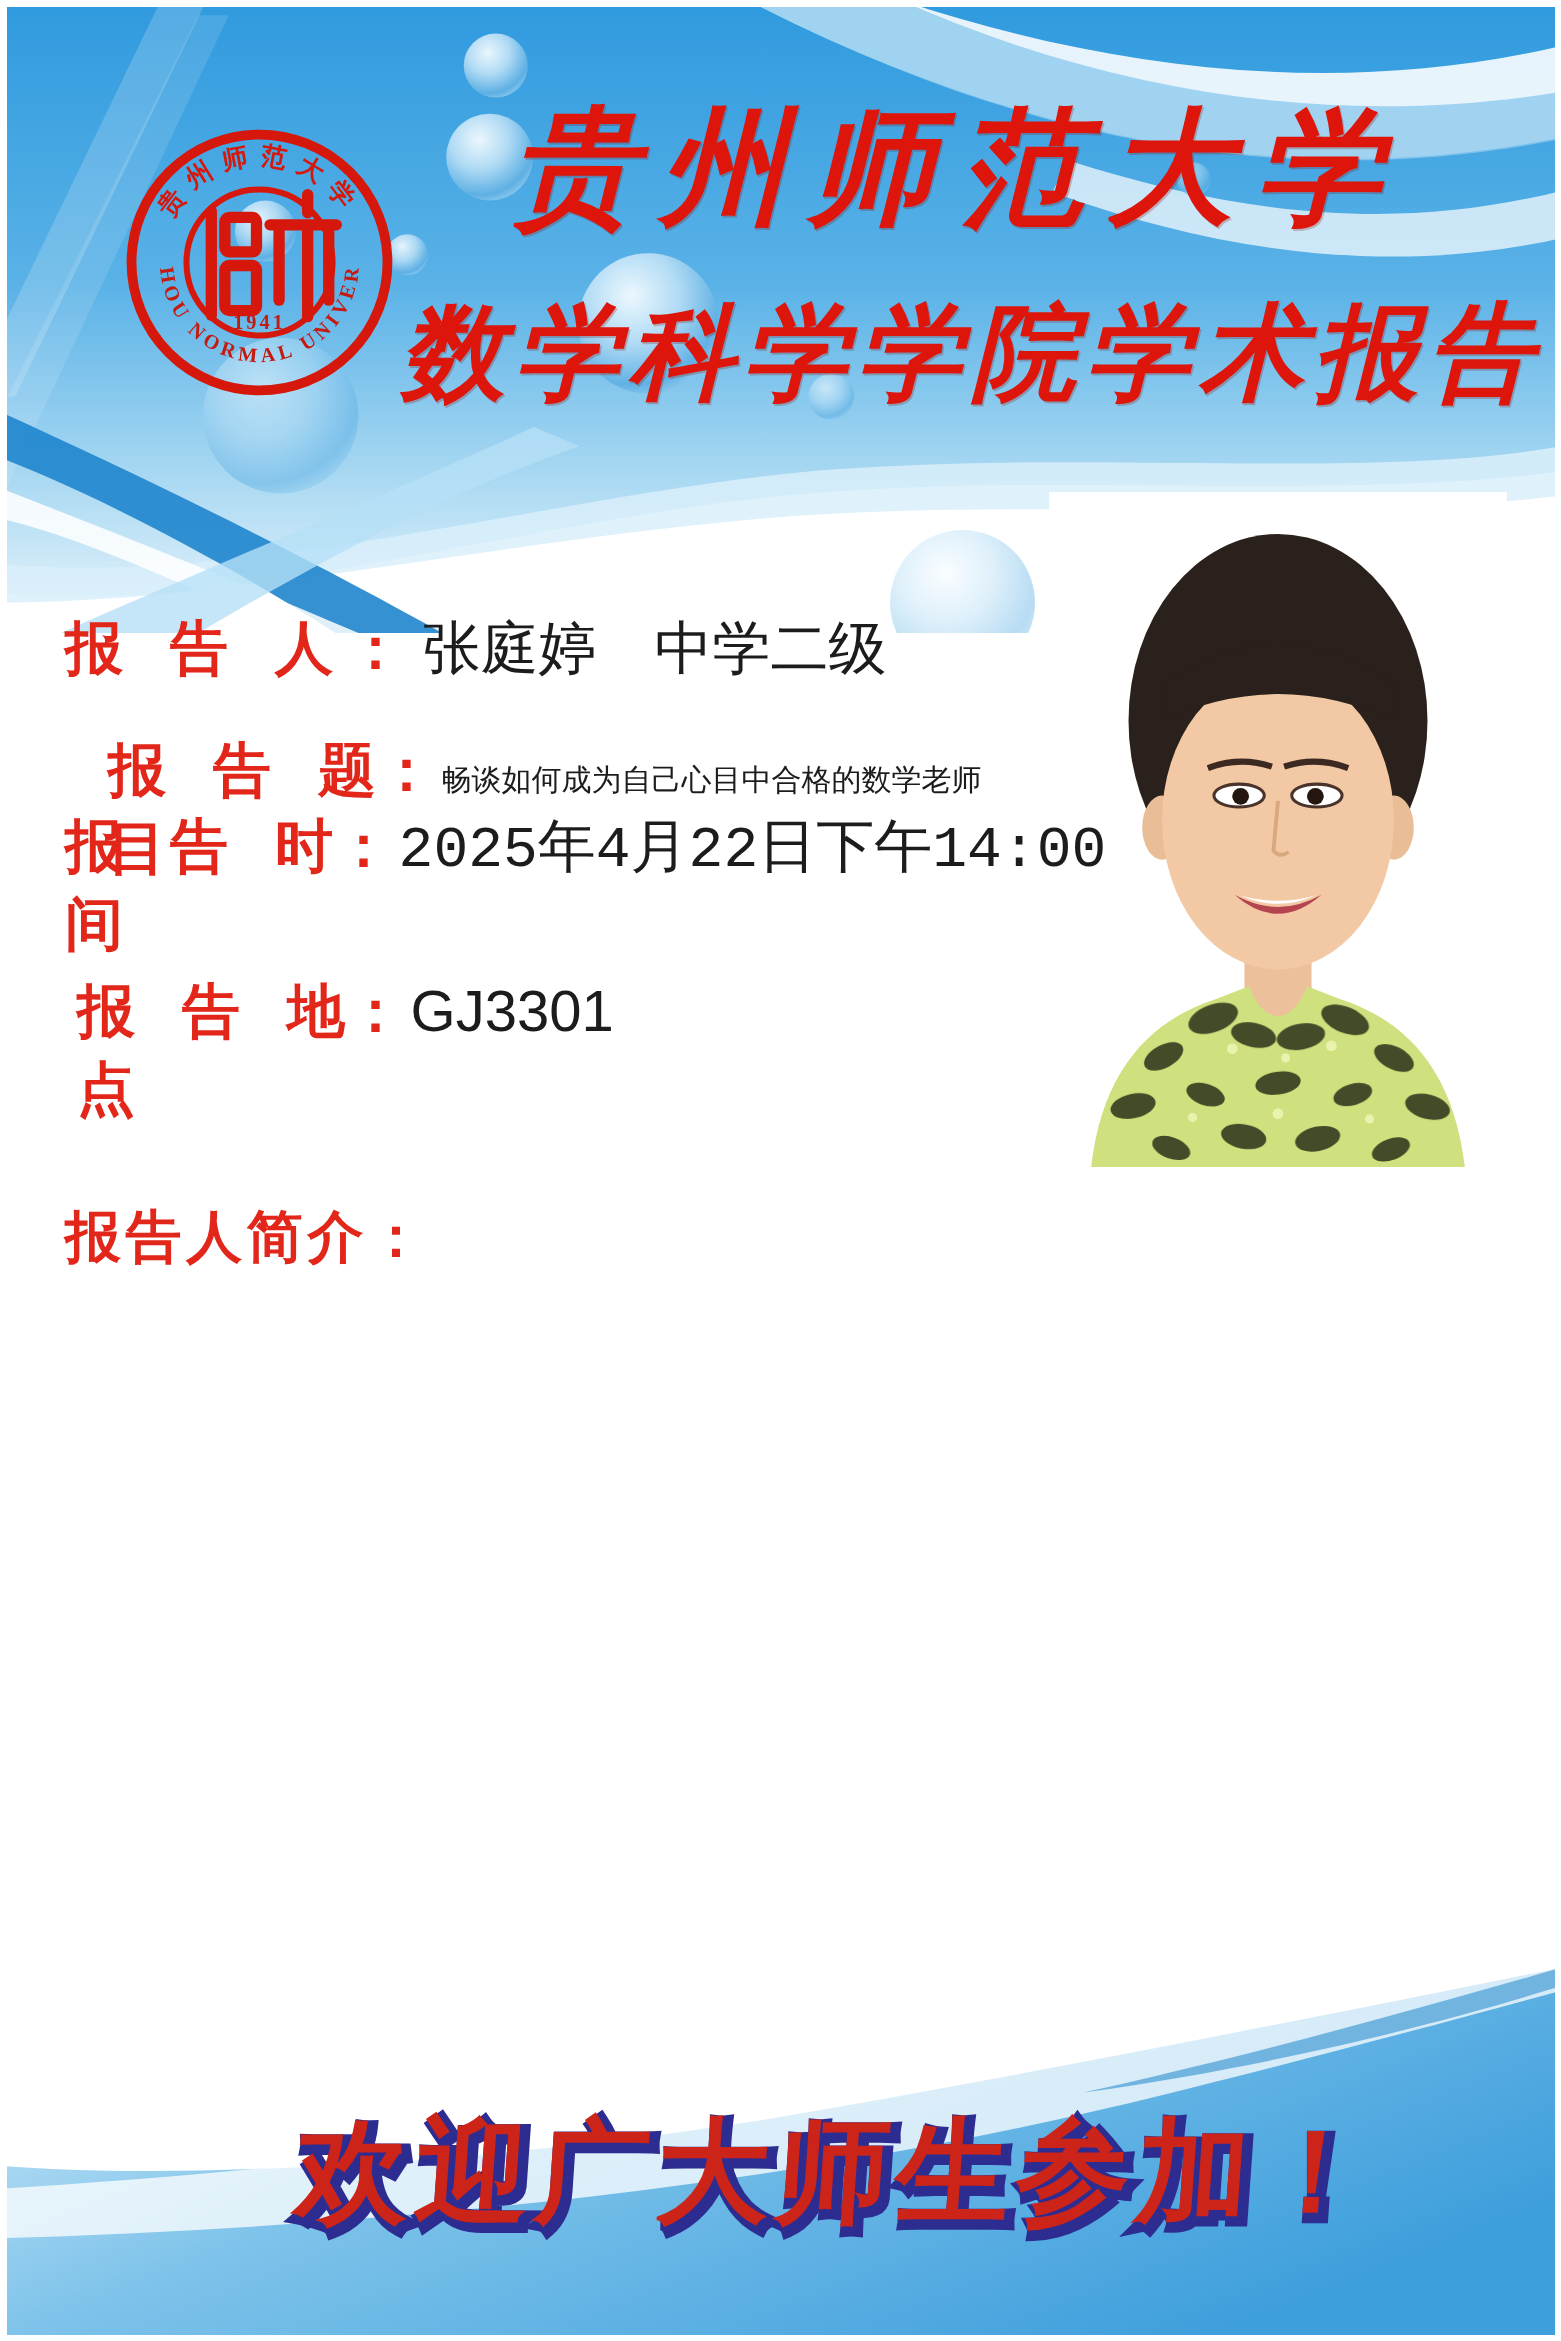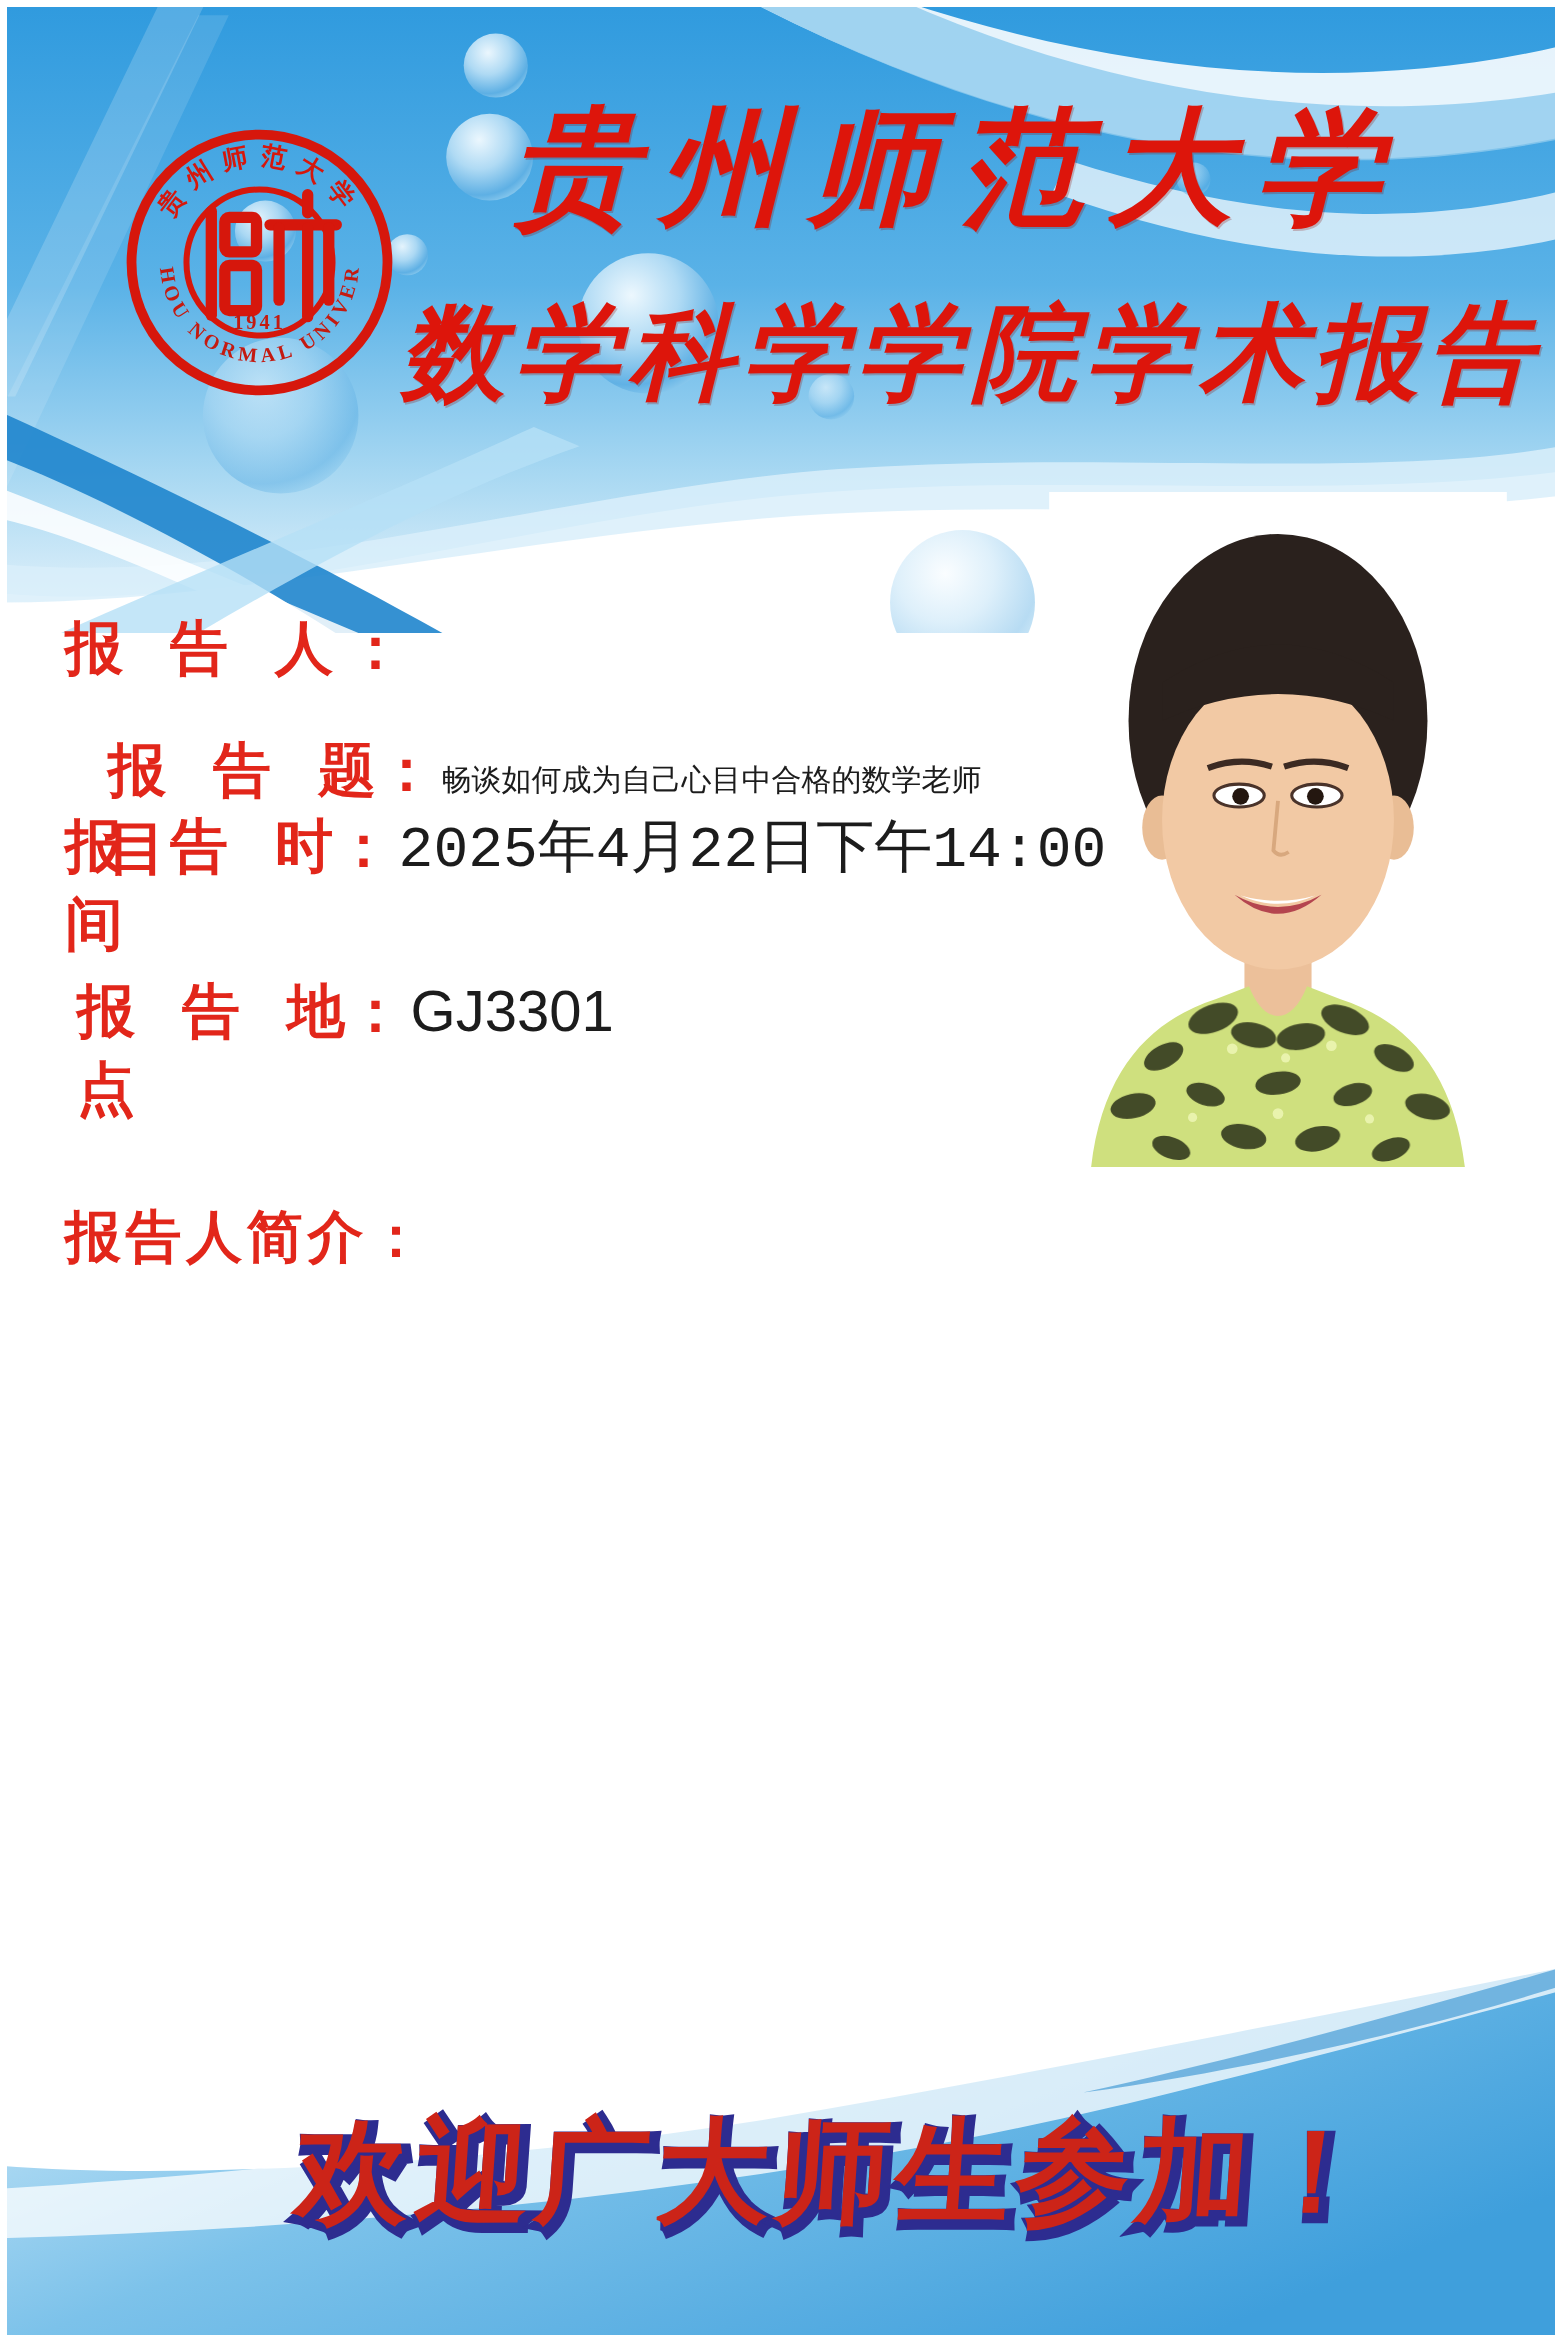--- a/index.html
+++ b/index.html
@@ -171,20 +171,21 @@
       <circle cx="370" cy="726" r="7"></circle>
         <circle cx="188" cy="820" r="6"></circle>
       <circle cx="300" cy="815" r="7"></circle>
         <circle cx="420" cy="822" r="6"></circle>
     </g>
   </svg>
 
   <div class="layer info-row row1">
     <span class="info-label">报 告 人</span>
       <span class="info-colon">：</span>
+      <span class="info-value">张庭婷　中学二级</span>
   </div>
   <div class="layer info-row row2">
     <span class="info-label">报 告 题 目</span>
       <span class="info-colon">：</span>
       <span class="info-value">畅谈如何成为自己心目中合格的数学老师</span>
   </div>
   <div class="layer info-row row3">
     <span class="info-label">报 告 时 间</span>
       <span class="info-colon">：</span>
       <span class="info-value">2025年4月22日下午14:00</span>

